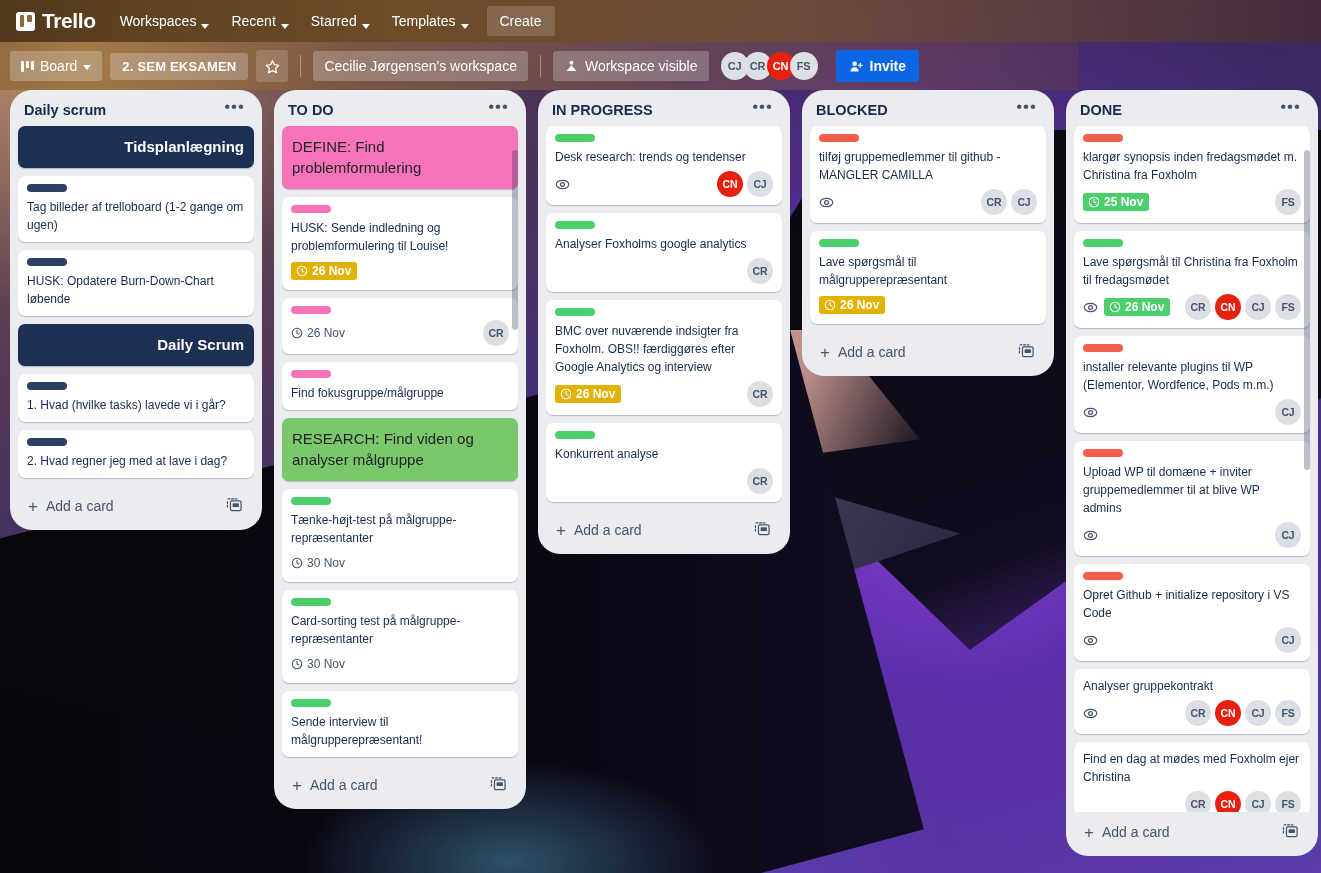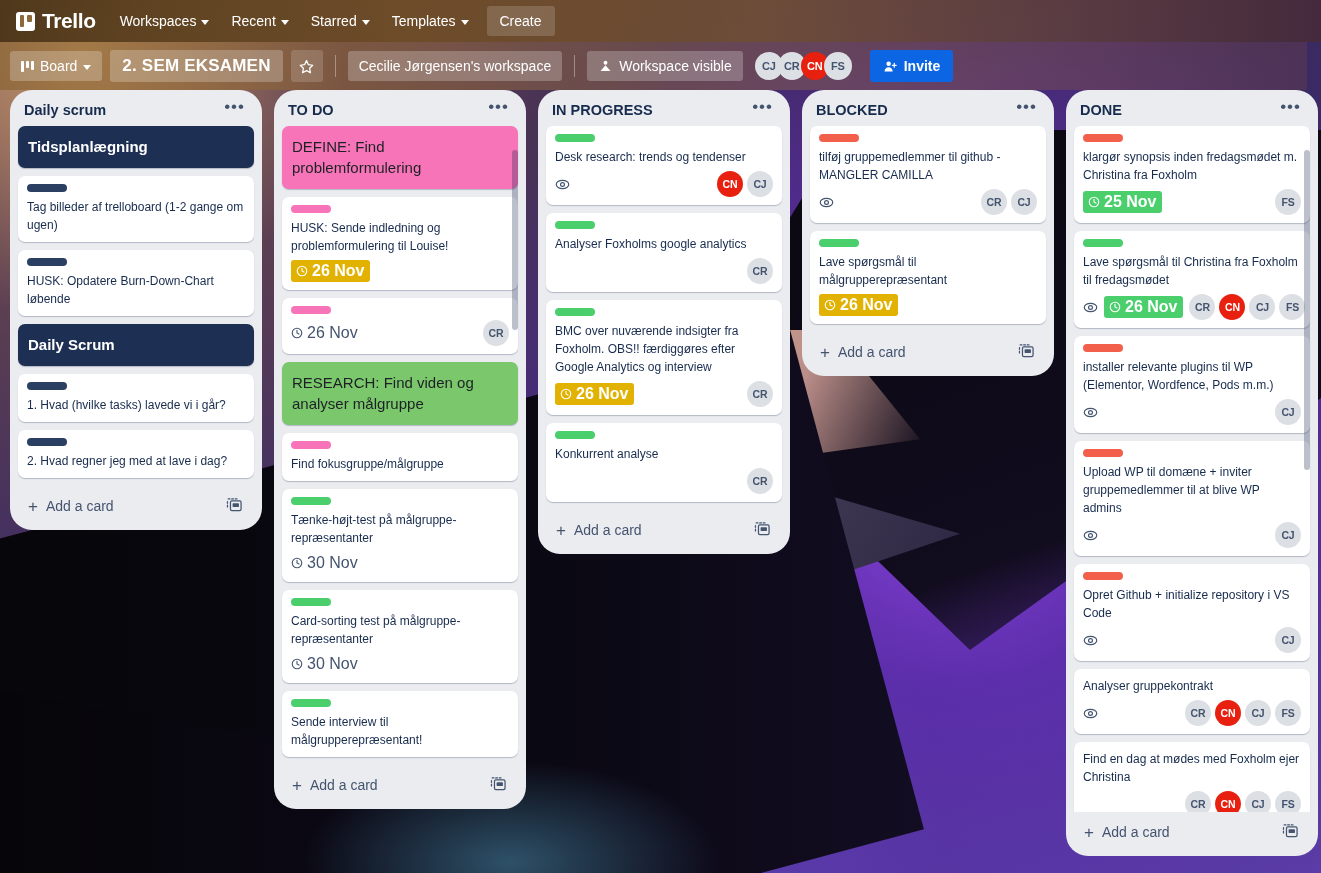--- a/index.html
+++ b/index.html
@@ -63,40 +63,40 @@
     position: relative;
   }
   #logo .mark::before, #logo .mark::after {
     content: ""; position: absolute; background: #8d6a3a; border-radius: 1px;
   }
   #logo .mark::before { left: 3.5px; top: 3.5px; width: 4.5px; height: 12px; }
   #logo .mark::after  { left: 11px;  top: 3.5px; width: 4.5px; height: 7px; }
   #logo .wordmark { color: #fff; font-size: 21px; font-weight: bold; letter-spacing: -.4px; }
   .navitem {
     color: #fff; font-size: 14px; padding: 7px 10px; border-radius: 3px;
-    display: flex; align-items: center; gap: 5px; cursor: pointer; white-space: nowrap;
+    display: flex; align-items: flex-end; gap: 5px; cursor: pointer; white-space: nowrap;
   }
   .caret { width: 0; height: 0; border-left: 4px solid transparent; border-right: 4px solid transparent; border-top: 5px solid #fff; margin-top: 2px; }
   #create-button {
     background: rgba(255,255,255,.16); color: #fff; font-size: 14px; font-weight: 500;
     padding: 7px 13px; border-radius: 3px; cursor: pointer; margin-left: 6px;
   }
 
   
   #boardbar {
-    position: absolute; top: 42px; left: 0; width: 1307px; height: 48px;
+    position: absolute; top: 42px; left: 0; width: 1079px; height: 48px;
     background: linear-gradient(90deg, rgba(128,92,38,.55) 0%, rgba(150,108,52,.5) 28%, rgba(150,106,72,.45) 55%, rgba(128,84,78,.46) 78%, rgba(96,58,76,.5) 100%);
     display: flex; align-items: center; padding: 0 10px; gap: 8px; z-index: 19;
   }
   .bb-chip {
     background: rgba(255,255,255,.24); color: #fff; font-size: 14px;
     padding: 7px 11px; border-radius: 3px; display: flex; align-items: center; gap: 6px;
     cursor: pointer; white-space: nowrap;
   }
-  #board-title { font-size: 17px; font-weight: bold; letter-spacing: .2px; padding: 6px 12px; }
+  #board-title { font-size: 13px; font-weight: bold; letter-spacing: .2px; padding: 6px 12px; }
   .bb-icon-btn {
     width: 32px; height: 32px; border-radius: 3px; color: #fff;
     display: flex; align-items: center; justify-content: center; cursor: pointer;
     background: rgba(255,255,255,.16); font-size: 15px;
   }
   .bb-sep { width: 1px; height: 22px; background: rgba(255,255,255,.35); margin: 0 4px; }
   #avatars { display: flex; align-items: center; margin-left: 4px; }
   .avatar {
     width: 28px; height: 28px; border-radius: 50%; background: #dcdfe4; color: #44546f;
     font-size: 11px; font-weight: bold; display: flex; align-items: center; justify-content: center;
@@ -136,32 +136,32 @@
   .card-title { font-size: 12px; line-height: 18px; color: #172b4d; word-wrap: break-word; }
   .label { height: 8px; width: 40px; border-radius: 4px; margin-bottom: 6px; }
   .label.navy   { background: #2b3f63; }
   .label.pink   { background: #f874b9; }
   .label.green  { background: #4bce6c; }
   .label.red    { background: #f2604c; }
   
   .card.header-card { padding: 10px 10px 11px; }
   .card.header-card .card-title { font-size: 15px; font-weight: bold; line-height: 21px; }
   .card.navy-card  { background: #1d2f52; }
-  .card.navy-card .card-title { color: #fff; }
+  .card.navy-card .card-title { color: #fff; text-align: right; }
   .card.pink-card  { background: #f874b9; }
   .card.pink-card .card-title { color: #1d2125; font-weight: normal; }
   .card.green-card { background: #7bc86c; }
   .card.green-card .card-title { color: #1d2125; font-weight: normal; }
 
   .card-badges {
     display: flex; align-items: center; gap: 6px; margin-top: 5px; min-height: 22px;
   }
   .badge {
     display: inline-flex; align-items: center; gap: 4px;
-    font-size: 16px; border-radius: 3px; padding: 2px 6px 2px 5px; white-space: nowrap;
+    font-size: 12px; border-radius: 3px; padding: 2px 6px 2px 5px; white-space: nowrap;
   }
   .badge.plain  { color: #44546f; padding-left: 0; }
   .badge.yellow { background: #e2b203; color: #fff; font-weight: bold; }
   .badge.greenb { background: #4bce6c; color: #fff; font-weight: bold; }
   .badge svg { display: block; }
   .eye { color: #44546f; display: inline-flex; align-items: center; }
   .card-members { display: flex; margin-left: auto; gap: 4px; }
   .card-members .avatar { margin-left: 0; width: 26px; height: 26px; font-size: 10.5px; }
 
   .add-card {
@@ -337,26 +337,26 @@
                   <circle cx="12" cy="12" r="9.5" fill="none" stroke="#44546f" stroke-width="2.2"></circle>
                   <path d="M12 6.5 L12 12 L16 14.2" fill="none" stroke="#44546f" stroke-width="2.2" stroke-linecap="round"></path>
                 </svg>
                 <span>26 Nov</span>
               </span>
               <div class="card-members">
                 <div class="avatar">CR</div>
               </div>
             </div>
           </div>
+          <div class="card">
+            <div class="label pink"></div>
+            <div class="card-title">Find fokusgruppe/målgruppe</div>
+          </div>
           <div class="card header-card green-card">
             <div class="card-title">RESEARCH: Find viden og analyser målgruppe</div>
-          </div>
-          <div class="card">
-            <div class="label pink"></div>
-            <div class="card-title">Find fokusgruppe/målgruppe</div>
           </div>
           <div class="card">
             <div class="label green"></div>
             <div class="card-title">Tænke-højt-test på målgruppe-repræsentanter</div>
             <div class="card-badges">
               <span class="badge plain">
                 <svg width="12" height="12" viewBox="0 0 24 24">
                   <circle cx="12" cy="12" r="9.5" fill="none" stroke="#44546f" stroke-width="2.2"></circle>
                   <path d="M12 6.5 L12 12 L16 14.2" fill="none" stroke="#44546f" stroke-width="2.2" stroke-linecap="round"></path>
                 </svg>

